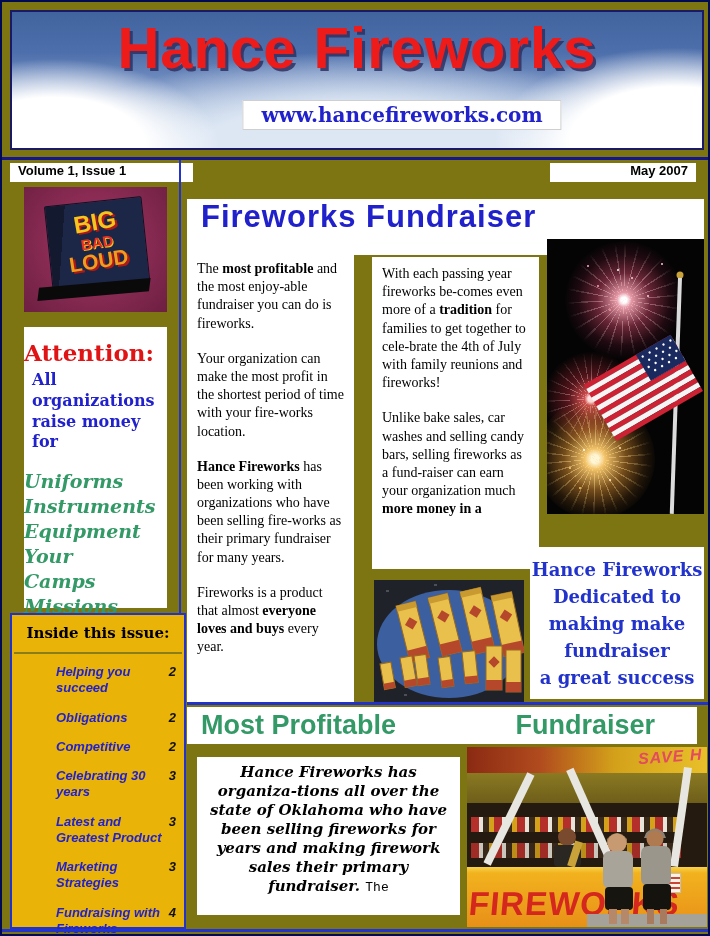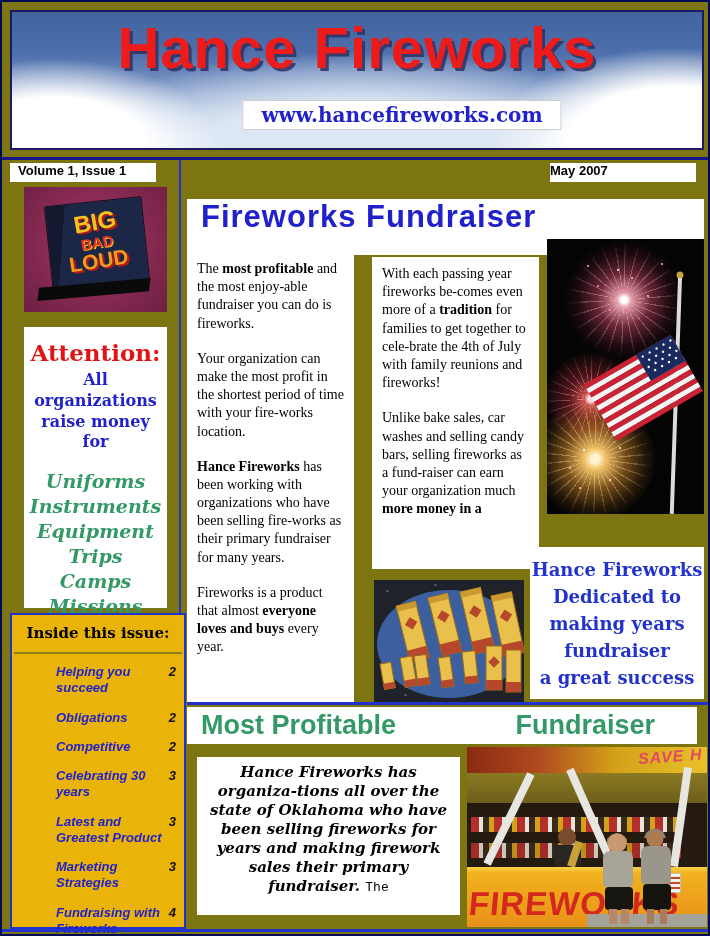--- a/index.html
+++ b/index.html
@@ -18,37 +18,37 @@
   .masthead-title{margin:2px 0 0;text-align:center;font-weight:700;font-size:58px;letter-spacing:1px;
       color:#ee1b1b;text-shadow:3px 3px 0 rgba(48,48,96,.85);font-family:"Liberation Sans",sans-serif;}
   .site-box{left:50%;top:98px;transform:translateX(-50%);background:#ffffff;padding:2px 18px;
       font:700 20px "DejaVu Serif",serif;color:#2222cc;white-space:nowrap;border:1px solid #cfcfcf;margin-left:47px;}
 
   .rule-h{background:#16168c;height:3px;left:0;width:710px;}
   .rule-top{top:155px;}
   .rule-bottom{top:927px;background:#2233cc;}
   .v-divider{left:177px;top:158px;width:2px;height:769px;background:#2233cc;}
 
-  .vol-box{left:8px;top:161px;width:146px;height:19px;background:#fff;line-height:19px;
+  .vol-box{left:8px;top:161px;width:183px;height:19px;background:#fff;line-height:19px;
       padding-left:8px;box-sizing:border-box;font:700 13px "Liberation Sans",sans-serif;color:#000;}
   .date-box{left:548px;top:161px;width:146px;height:19px;background:#fff;line-height:19px;
-      padding-right:8px;box-sizing:border-box;text-align:left;font:700 13px "Liberation Sans",sans-serif;color:#000;}
+      padding-right:8px;box-sizing:border-box;text-align:right;font:700 13px "Liberation Sans",sans-serif;color:#000;}
 
   
   .product-photo{left:22px;top:185px;width:143px;height:125px;overflow:hidden;
       background:radial-gradient(circle at 50% 45%, #a13a67 0%, #8c2c55 45%, #6d1f42 100%);}
   .cake{position:absolute;left:24px;top:14px;width:96px;height:82px;transform:rotate(-6deg);
       background:linear-gradient(100deg,#131a30 0 18%,#1c2747 18% 100%);
       border:1px solid #0c1224;border-radius:2px;text-align:center;}
   .cake-big{font:900 24px "Liberation Sans",sans-serif;color:#f6c41c;text-shadow:2px 2px 0 #b01818;margin-top:6px;transform:rotate(-4deg);}
   .cake-bad{font:900 15px "Liberation Sans",sans-serif;color:#e23028;text-shadow:1px 1px 0 #f6c41c;margin-top:-2px;transform:rotate(-3deg);}
   .cake-loud{font:900 21px "Liberation Sans",sans-serif;color:#f19c1c;text-shadow:2px 2px 0 #b01818;margin-top:-2px;transform:rotate(-3deg);}
   .cake-base{position:absolute;left:14px;top:96px;width:112px;height:13px;background:#0a0a0a;transform:rotate(-5deg) skewX(-12deg);}
 
-  .attention-box{left:22px;top:325px;width:143px;height:281px;background:#fff;text-align:center;}
+  .attention-box{left:22px;top:325px;width:143px;height:281px;background:#fff;text-align:left;}
   .attention-head{margin-top:12px;font:700 23px "DejaVu Serif",serif;color:#e01414;}
   .attention-sub{margin:4px 8px 0;font:700 16px "DejaVu Serif",serif;color:#2222cc;line-height:1.3;}
   .cause-list{margin-top:16px;}
   .cause-item{font:700 italic 19px "DejaVu Serif",serif;font-style:italic;color:#339966;line-height:25px;}
 
   .toc-box{left:8px;top:611px;width:176px;height:316px;background:#eab308;border:2px solid #2233cc;box-sizing:border-box;}
   .toc-title{text-align:center;font:700 15px "DejaVu Serif",serif;color:#000;padding:9px 0 10px;
       border-bottom:2px solid #8a7d1a;margin:0 2px;}
   .toc-rows{padding:10px 8px 0 0;margin-left:44px;}
   .toc-row{display:flex;justify-content:space-between;margin-bottom:13px;}
@@ -149,21 +149,21 @@
     <div class="cake-base"></div>
   </div>
 
   <div class="abs attention-box">
     <div class="attention-head">Attention:</div>
     <div class="attention-sub">All organizations raise money for</div>
     <div class="cause-list">
         <div class="cause-item">Uniforms</div>
         <div class="cause-item">Instruments</div>
         <div class="cause-item">Equipment</div>
-        <div class="cause-item">Trips</div>
+        <div class="cause-item">Your</div>
         <div class="cause-item">Camps</div>
         <div class="cause-item">Missions</div>
         <div class="cause-item">Charities</div>
       </div>
   </div>
 
   <div class="abs toc-box">
     <div class="toc-title">Inside this issue:</div>
     <div class="toc-rows">
         <div class="toc-row">
@@ -254,21 +254,21 @@
             <circle cx="111" cy="118" r="1.2"></circle>
             <circle cx="119" cy="118" r="1.2"></circle>
         </g>
       </g>
     </svg>
   </div>
 
   <div class="abs dedication">
       <div>Hance Fireworks</div>
       <div>Dedicated to</div>
-      <div>making years</div>
+      <div>making make</div>
       <div>fundraiser</div>
       <div>a great success</div>
     </div>
 
   <div class="abs cracker-img">
     <svg width="150" height="122" viewBox="0 0 150 122">
       <rect width="150" height="122" fill="#1f2329"></rect>
       <g fill="#4a4f58">
         <rect x="12" y="10" width="3" height="2"></rect>
           <rect x="130" y="18" width="3" height="2"></rect>

